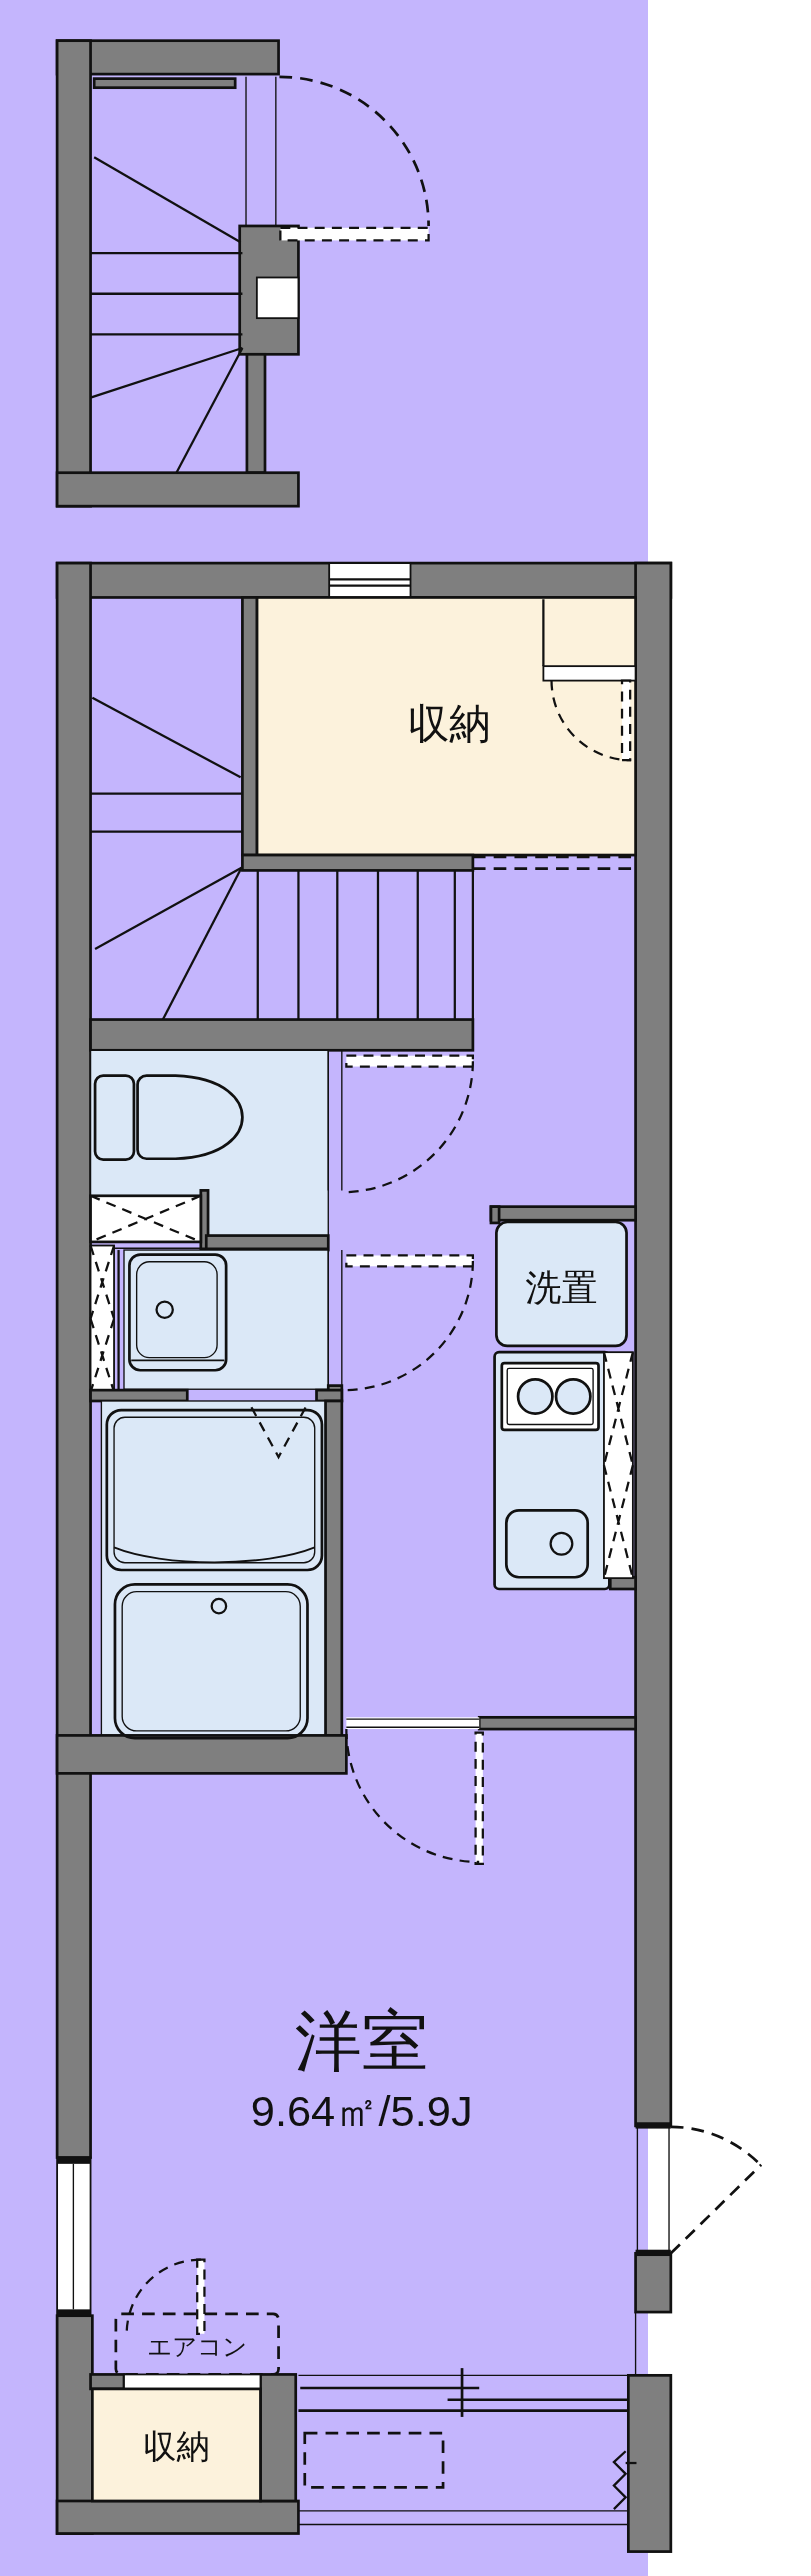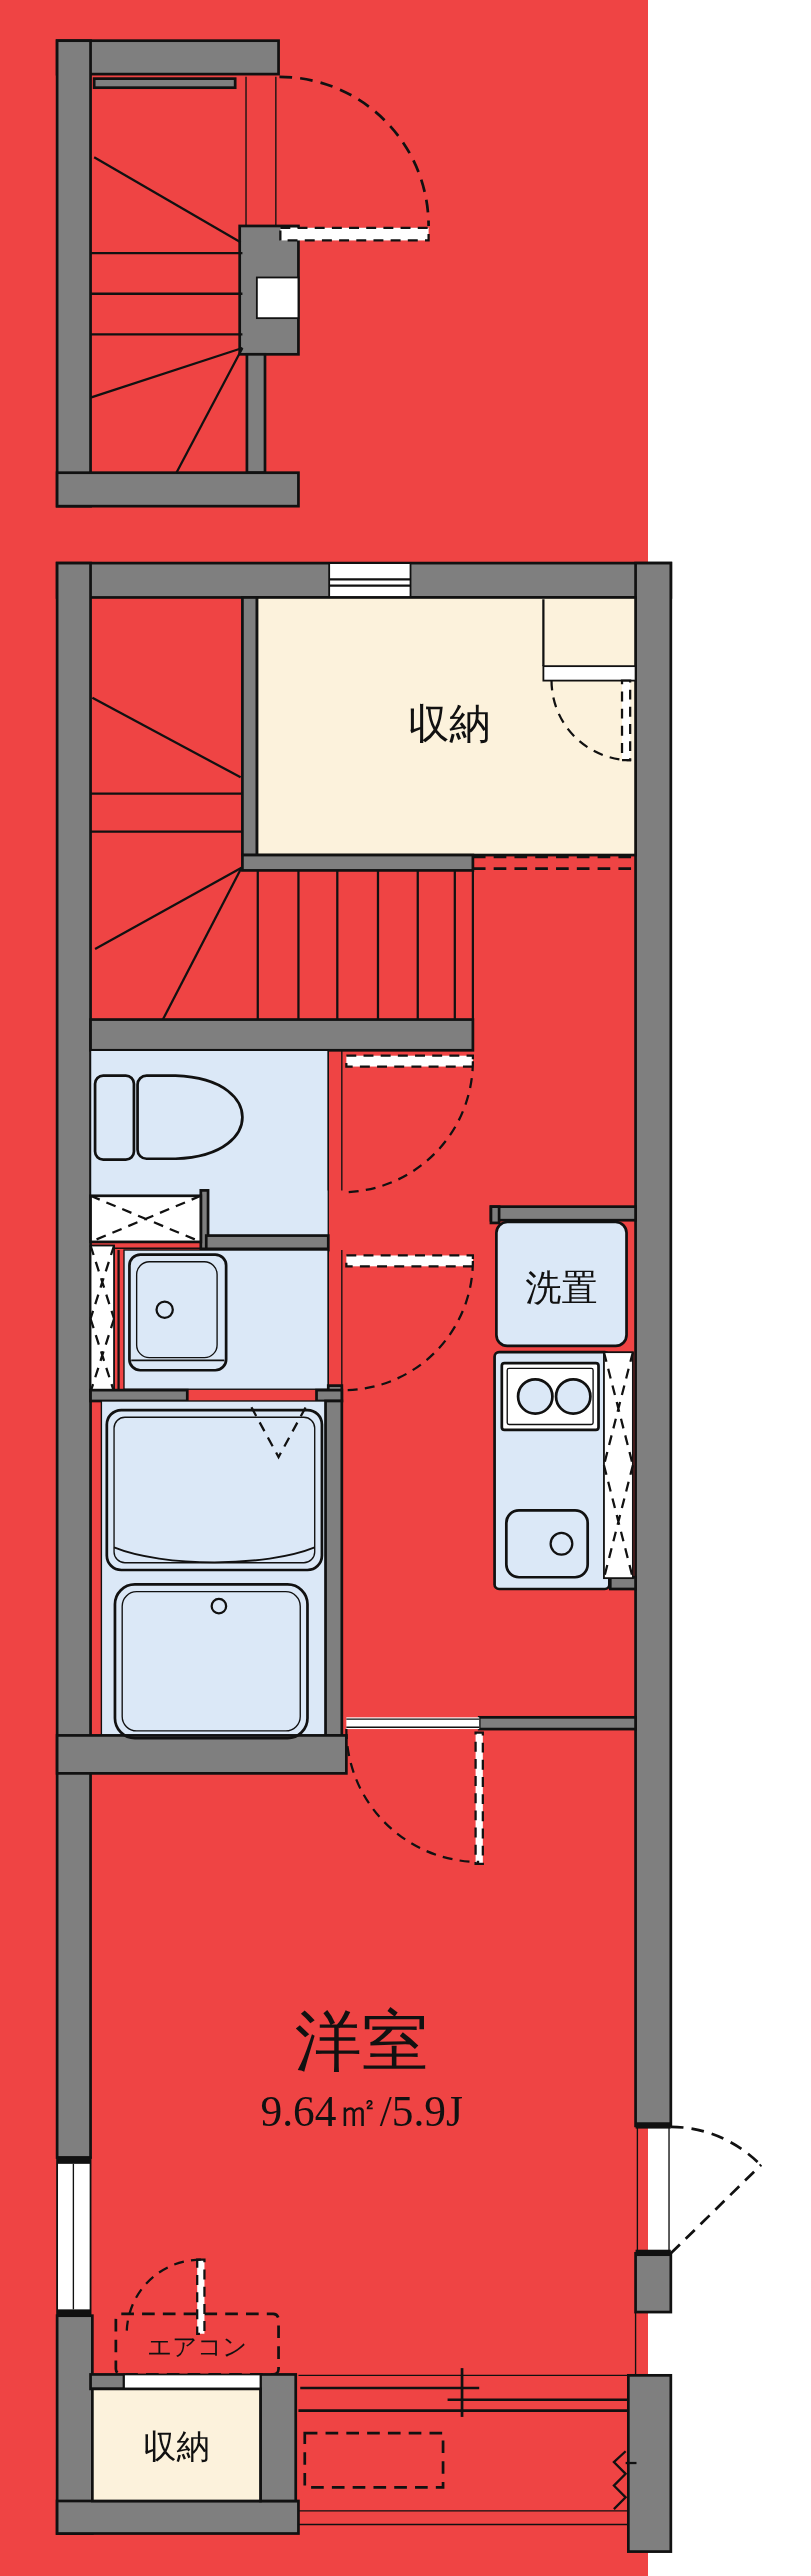--- a/index.html
+++ b/index.html
@@ -1,17 +1,17 @@
 <!DOCTYPE html>
 <html style="--wall: #7f7f7f; --cream: #fcf2dc; --blue: #dbe8f7; --line: #111111;font-size:14.5px"><head>
 <meta charset="utf-8">
 <style>
   html,body{margin:0;padding:0;background:#ffffff;}
-  .plan{position:relative;width:648px;height:2576px;background:#ef4444;
-        font-family:Liberation Serif, serif;}
+  .plan{position:relative;width:648px;height:2576px;background:#c4b5fd;
+        font-family:Liberation Sans, sans-serif;}
   svg{display:block}
   .wall{fill:var(--wall);stroke:var(--line);stroke-width:3;}
   .wallcap{fill:var(--line);stroke:none;}
   .white{fill:#ffffff;stroke:var(--line);stroke-width:2;}
   .cream{fill:var(--cream);stroke:var(--line);stroke-width:3;}
   .blue{fill:var(--blue);stroke:var(--line);stroke-width:3;}
   .bluefill{fill:var(--blue);stroke:var(--line);stroke-width:1.5;}
   .ln{stroke:var(--line);stroke-width:2.5;fill:none;}
   .ln2{stroke:var(--line);stroke-width:1.5;fill:none;}
   .fx{stroke:var(--line);stroke-width:3;fill:none;}

